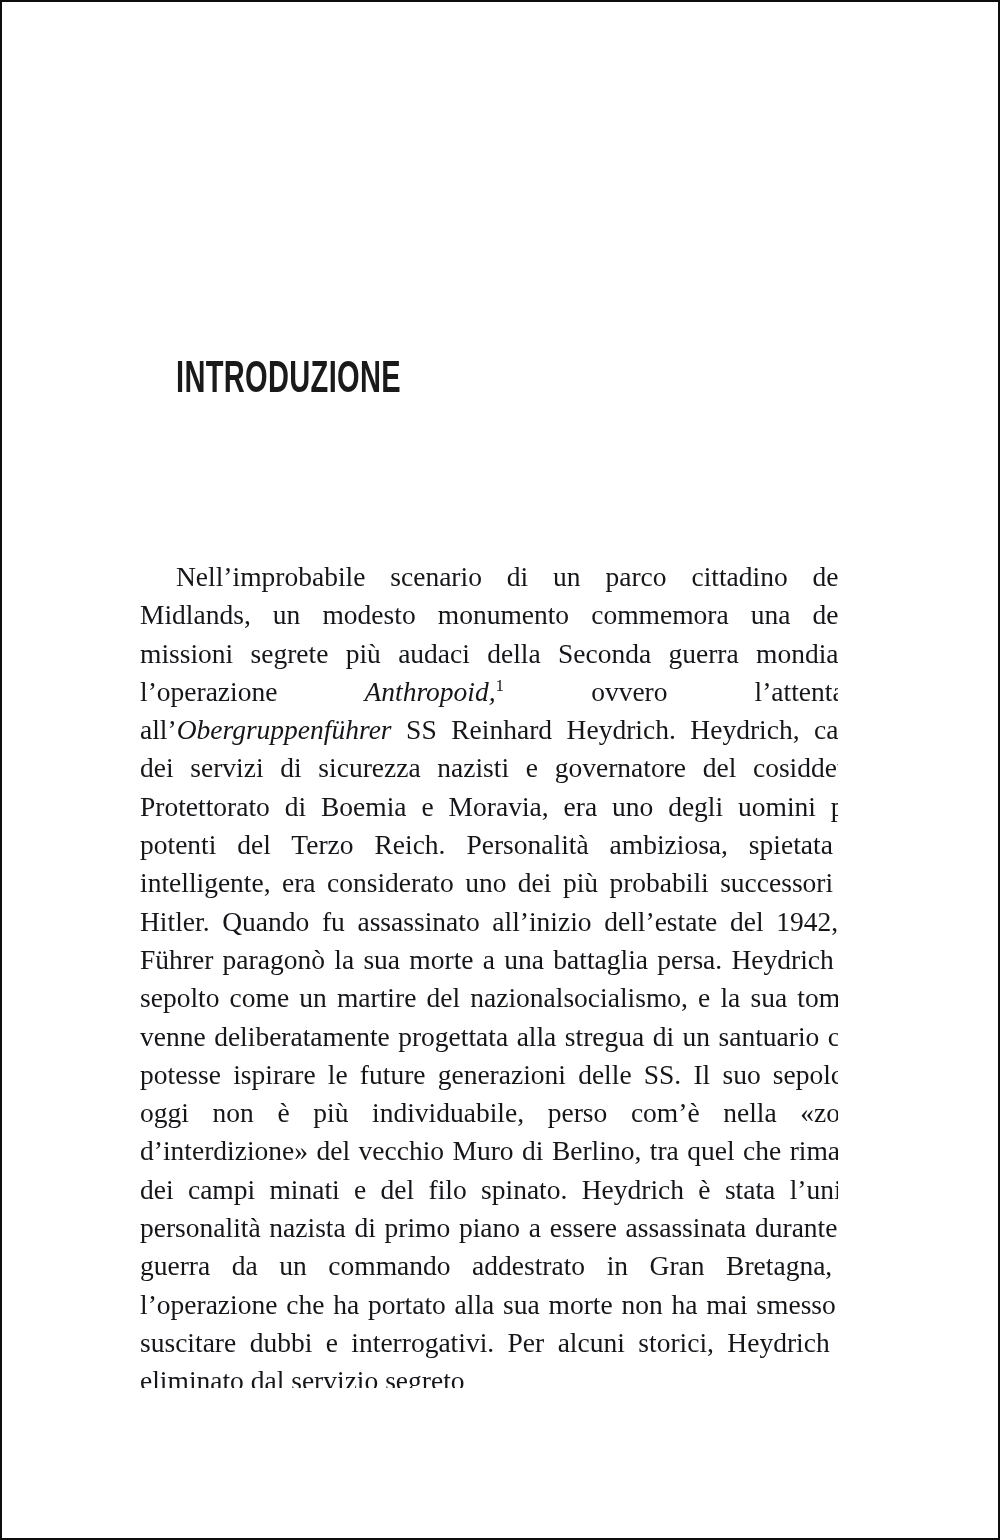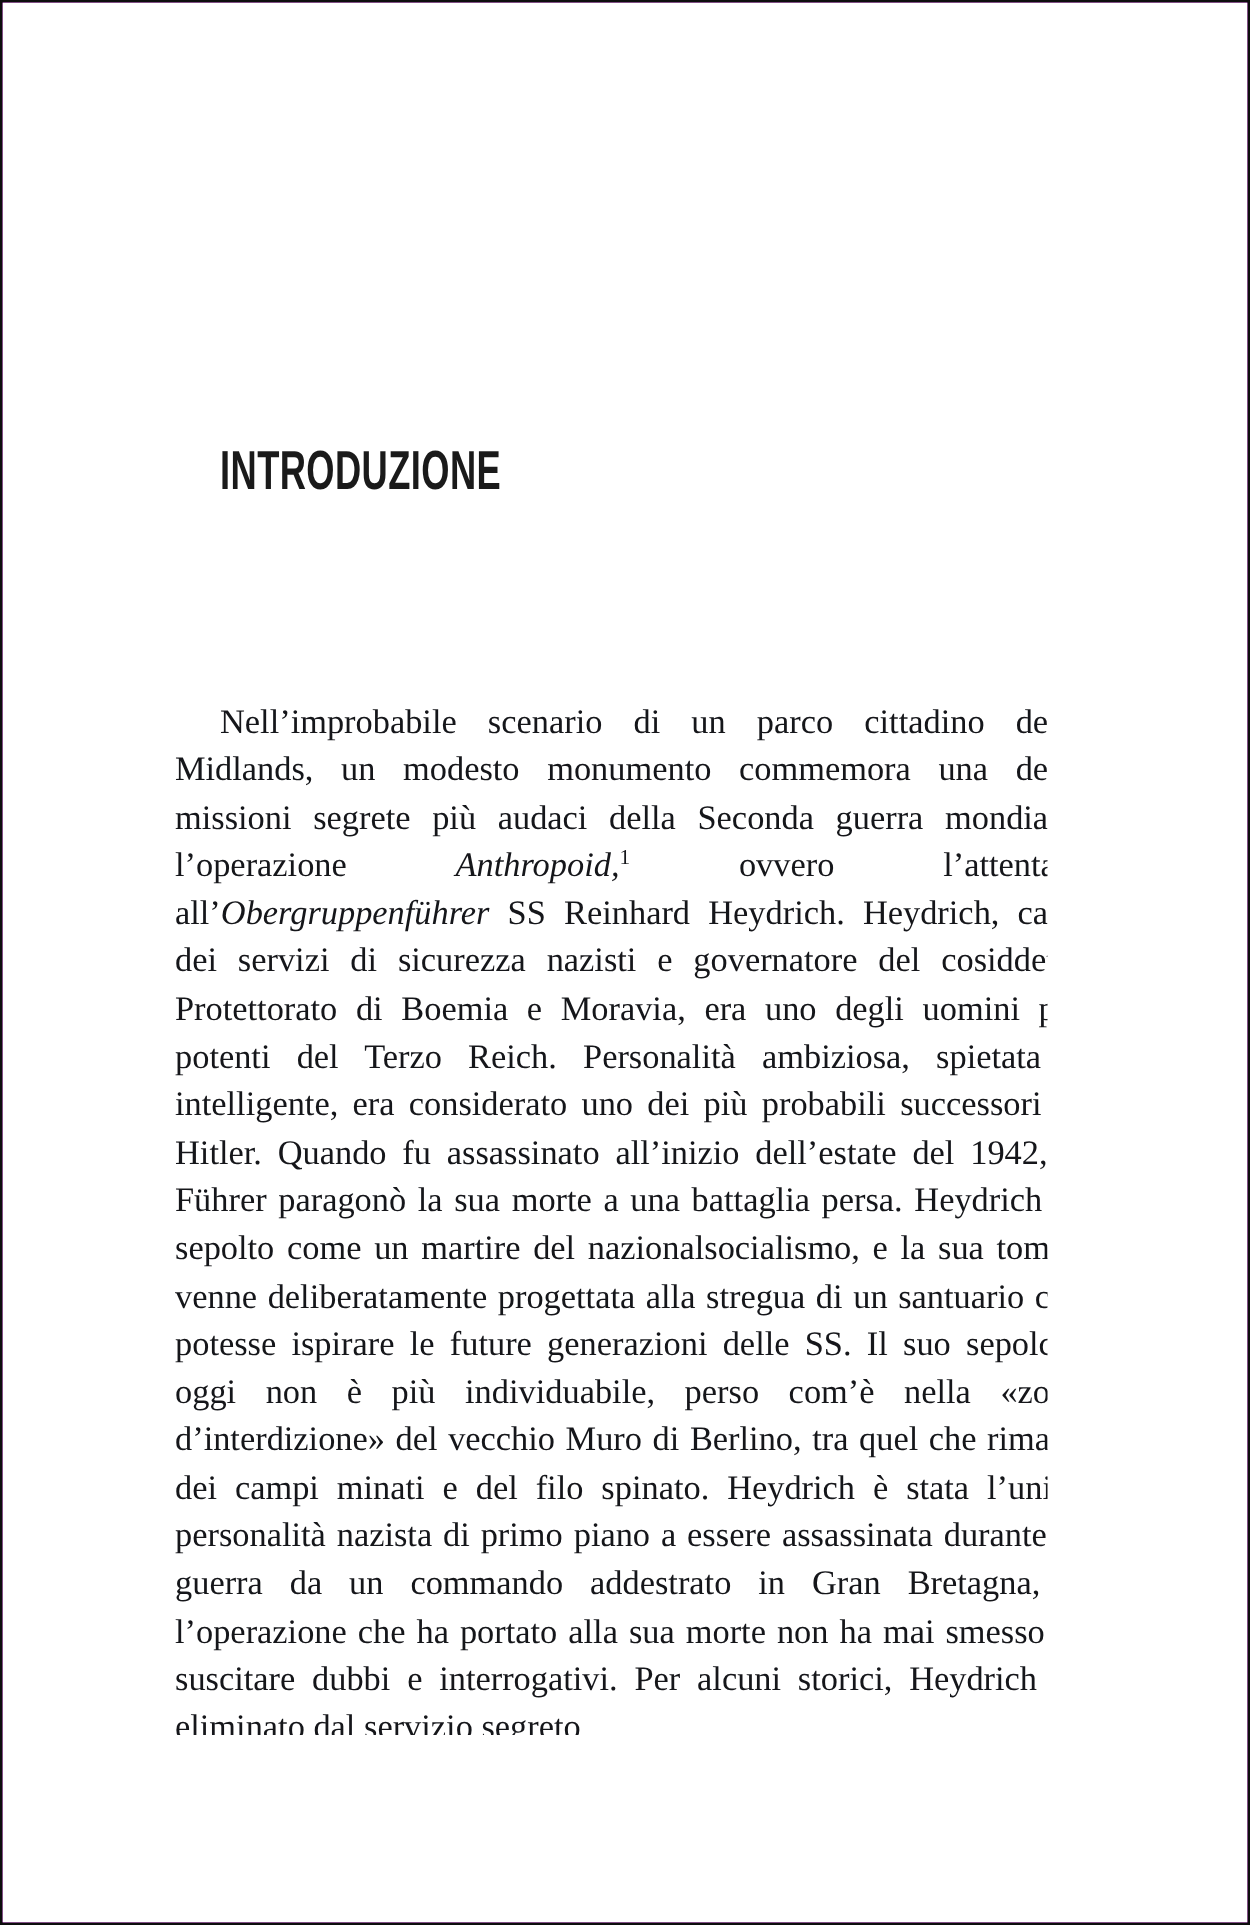--- a/index.html
+++ b/index.html
@@ -14,21 +14,21 @@
     font-family: "Liberation Serif", "DejaVu Serif", serif;
     overflow: hidden;
   }
 
   
   .page {
     position: relative;
     box-sizing: border-box;
     width: 1000px;
     height: 1540px;
-    background: #a21caf;
+    background: #be185d;
     border: 2px solid #0d0d0d;
     overflow: hidden;
     text-decoration: underline;
   }
 
   .page-inner {
     position: absolute;
     left: 0;
     top: 0;
     width: 996px;

